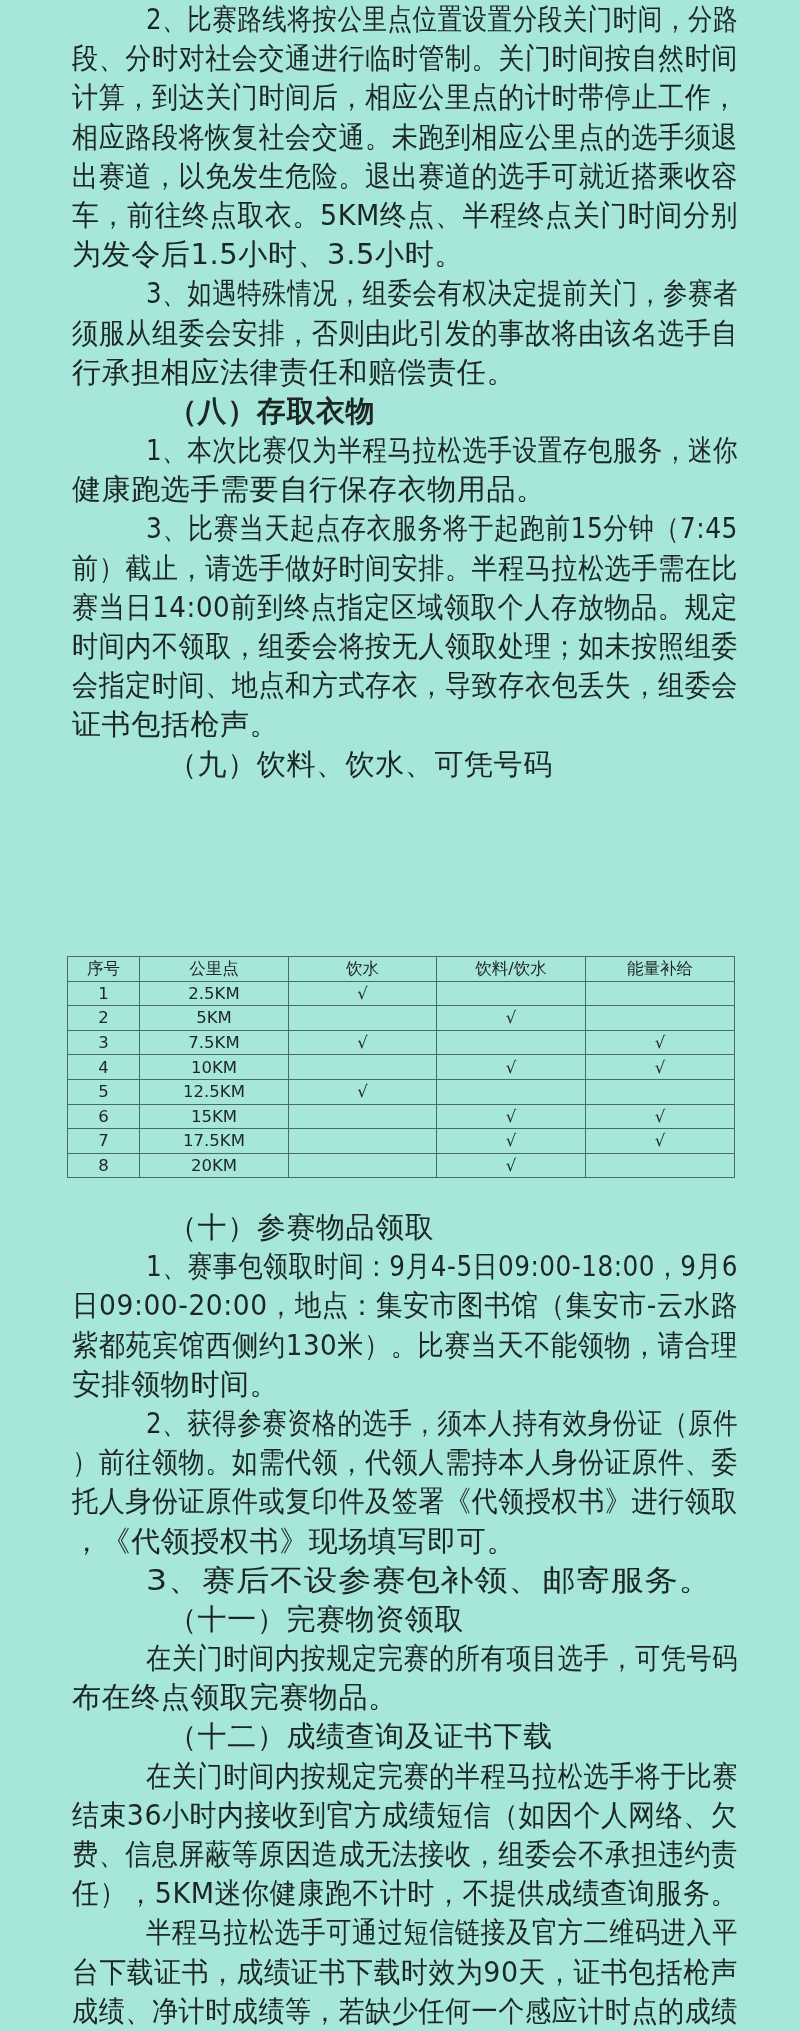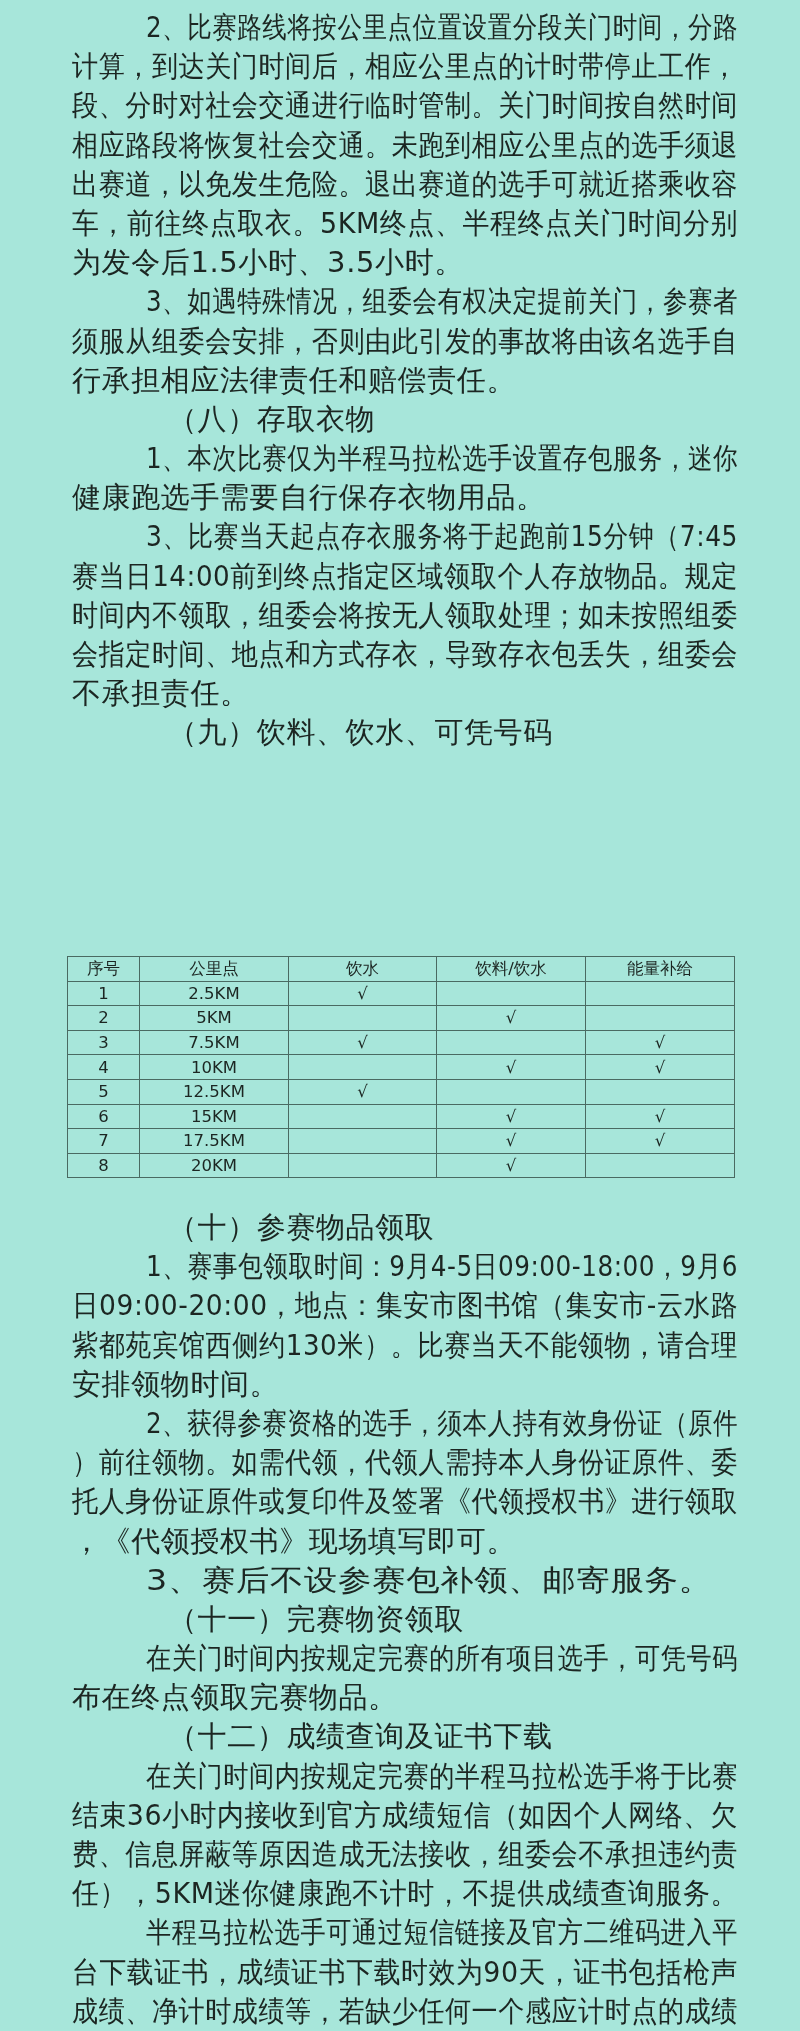--- a/index.html
+++ b/index.html
@@ -54,47 +54,48 @@
     line-height: 23px;
     color: #1c2622;
   }
   .check { font-size: 18px; }
 </style>
 </head>
 <body>
 
 <div class="page">
 
-  <div class="block" style="top:8px;">
+  <div class="block" style="top:0;">
     <div>
       <div class="line indent"><span style="white-space: nowrap; display: inline-block; transform: scaleX(0.845884); transform-origin: left center;">2、比赛路线将按公里点位置设置分段关门时间，分路</span></div>
+      <div class="line"><span style="white-space: nowrap; display: inline-block; transform: scaleX(0.9); transform-origin: left center;">段、分时对社会交通进行临时管制。关门时间按自然时间</span></div>
       <div class="line"><span style="white-space: nowrap; display: inline-block; transform: scaleX(0.9); transform-origin: left center;">计算，到达关门时间后，相应公里点的计时带停止工作，</span></div>
-      <div class="line"><span style="white-space: nowrap; display: inline-block; transform: scaleX(0.9); transform-origin: left center;">段、分时对社会交通进行临时管制。关门时间按自然时间</span></div>
       <div class="line"><span style="white-space: nowrap; display: inline-block; transform: scaleX(0.9); transform-origin: left center;">相应路段将恢复社会交通。未跑到相应公里点的选手须退</span></div>
       <div class="line"><span style="white-space: nowrap; display: inline-block; transform: scaleX(0.9); transform-origin: left center;">出赛道，以免发生危险。退出赛道的选手可就近搭乘收容</span></div>
       <div class="line"><span style="white-space: nowrap; display: inline-block; transform: scaleX(0.930818); transform-origin: left center;">车，前往终点取衣。5KM终点、半程终点关门时间分别</span></div>
       <div class="line"><span style="white-space: nowrap;">为发令后1.5小时、3.5小时。</span></div>
     </div>
     <div>
       <div class="line indent"><span style="white-space: nowrap; display: inline-block; transform: scaleX(0.845884); transform-origin: left center;">3、如遇特殊情况，组委会有权决定提前关门，参赛者</span></div>
       <div class="line"><span style="white-space: nowrap; display: inline-block; transform: scaleX(0.9); transform-origin: left center;">须服从组委会安排，否则由此引发的事故将由该名选手自</span></div>
       <div class="line"><span style="white-space: nowrap;">行承担相应法律责任和赔偿责任。</span></div>
     </div>
 
-    <div class="line heading-indent"><span style="white-space: nowrap;">（八）存取衣物</span></div>
+    <div class="line heading-indent"><span style="white-space: nowrap; font-weight: bold;">（八）存取衣物</span></div>
     <div>
       <div class="line indent"><span style="white-space: nowrap; display: inline-block; transform: scaleX(0.845884); transform-origin: left center;">1、本次比赛仅为半程马拉松选手设置存包服务，迷你</span></div>
       <div class="line"><span style="white-space: nowrap;">健康跑选手需要自行保存衣物用品。</span></div>
     </div>
     <div>
       <div class="line indent"><span style="white-space: nowrap; display: inline-block; transform: scaleX(0.86162); transform-origin: left center;">3、比赛当天起点存衣服务将于起跑前15分钟（7:45</span></div>
+      <div class="line"><span style="white-space: nowrap; display: inline-block; transform: scaleX(0.9); transform-origin: left center;">前）截止，请选手做好时间安排。半程马拉松选手需在比</span></div>
       <div class="line"><span style="white-space: nowrap; display: inline-block; transform: scaleX(0.902707); transform-origin: left center;">赛当日14:00前到终点指定区域领取个人存放物品。规定</span></div>
       <div class="line"><span style="white-space: nowrap; display: inline-block; transform: scaleX(0.9); transform-origin: left center;">时间内不领取，组委会将按无人领取处理；如未按照组委</span></div>
       <div class="line"><span style="white-space: nowrap; display: inline-block; transform: scaleX(0.9); transform-origin: left center;">会指定时间、地点和方式存衣，导致存衣包丢失，组委会</span></div>
-      <div class="line"><span style="white-space: nowrap;">不承担责任。</span></div>
+      <div class="line"><span style="white-space: nowrap;">证书包括枪声。</span></div>
     </div>
 
     <div class="line heading-indent"><span style="white-space: nowrap;">（九）饮料、饮水、可凭号码</span></div>
   </div>
 
   <div class="table-wrap">
     <table class="supply">
       <colgroup>
         <col style="width:72px">
         <col style="width:149px">

